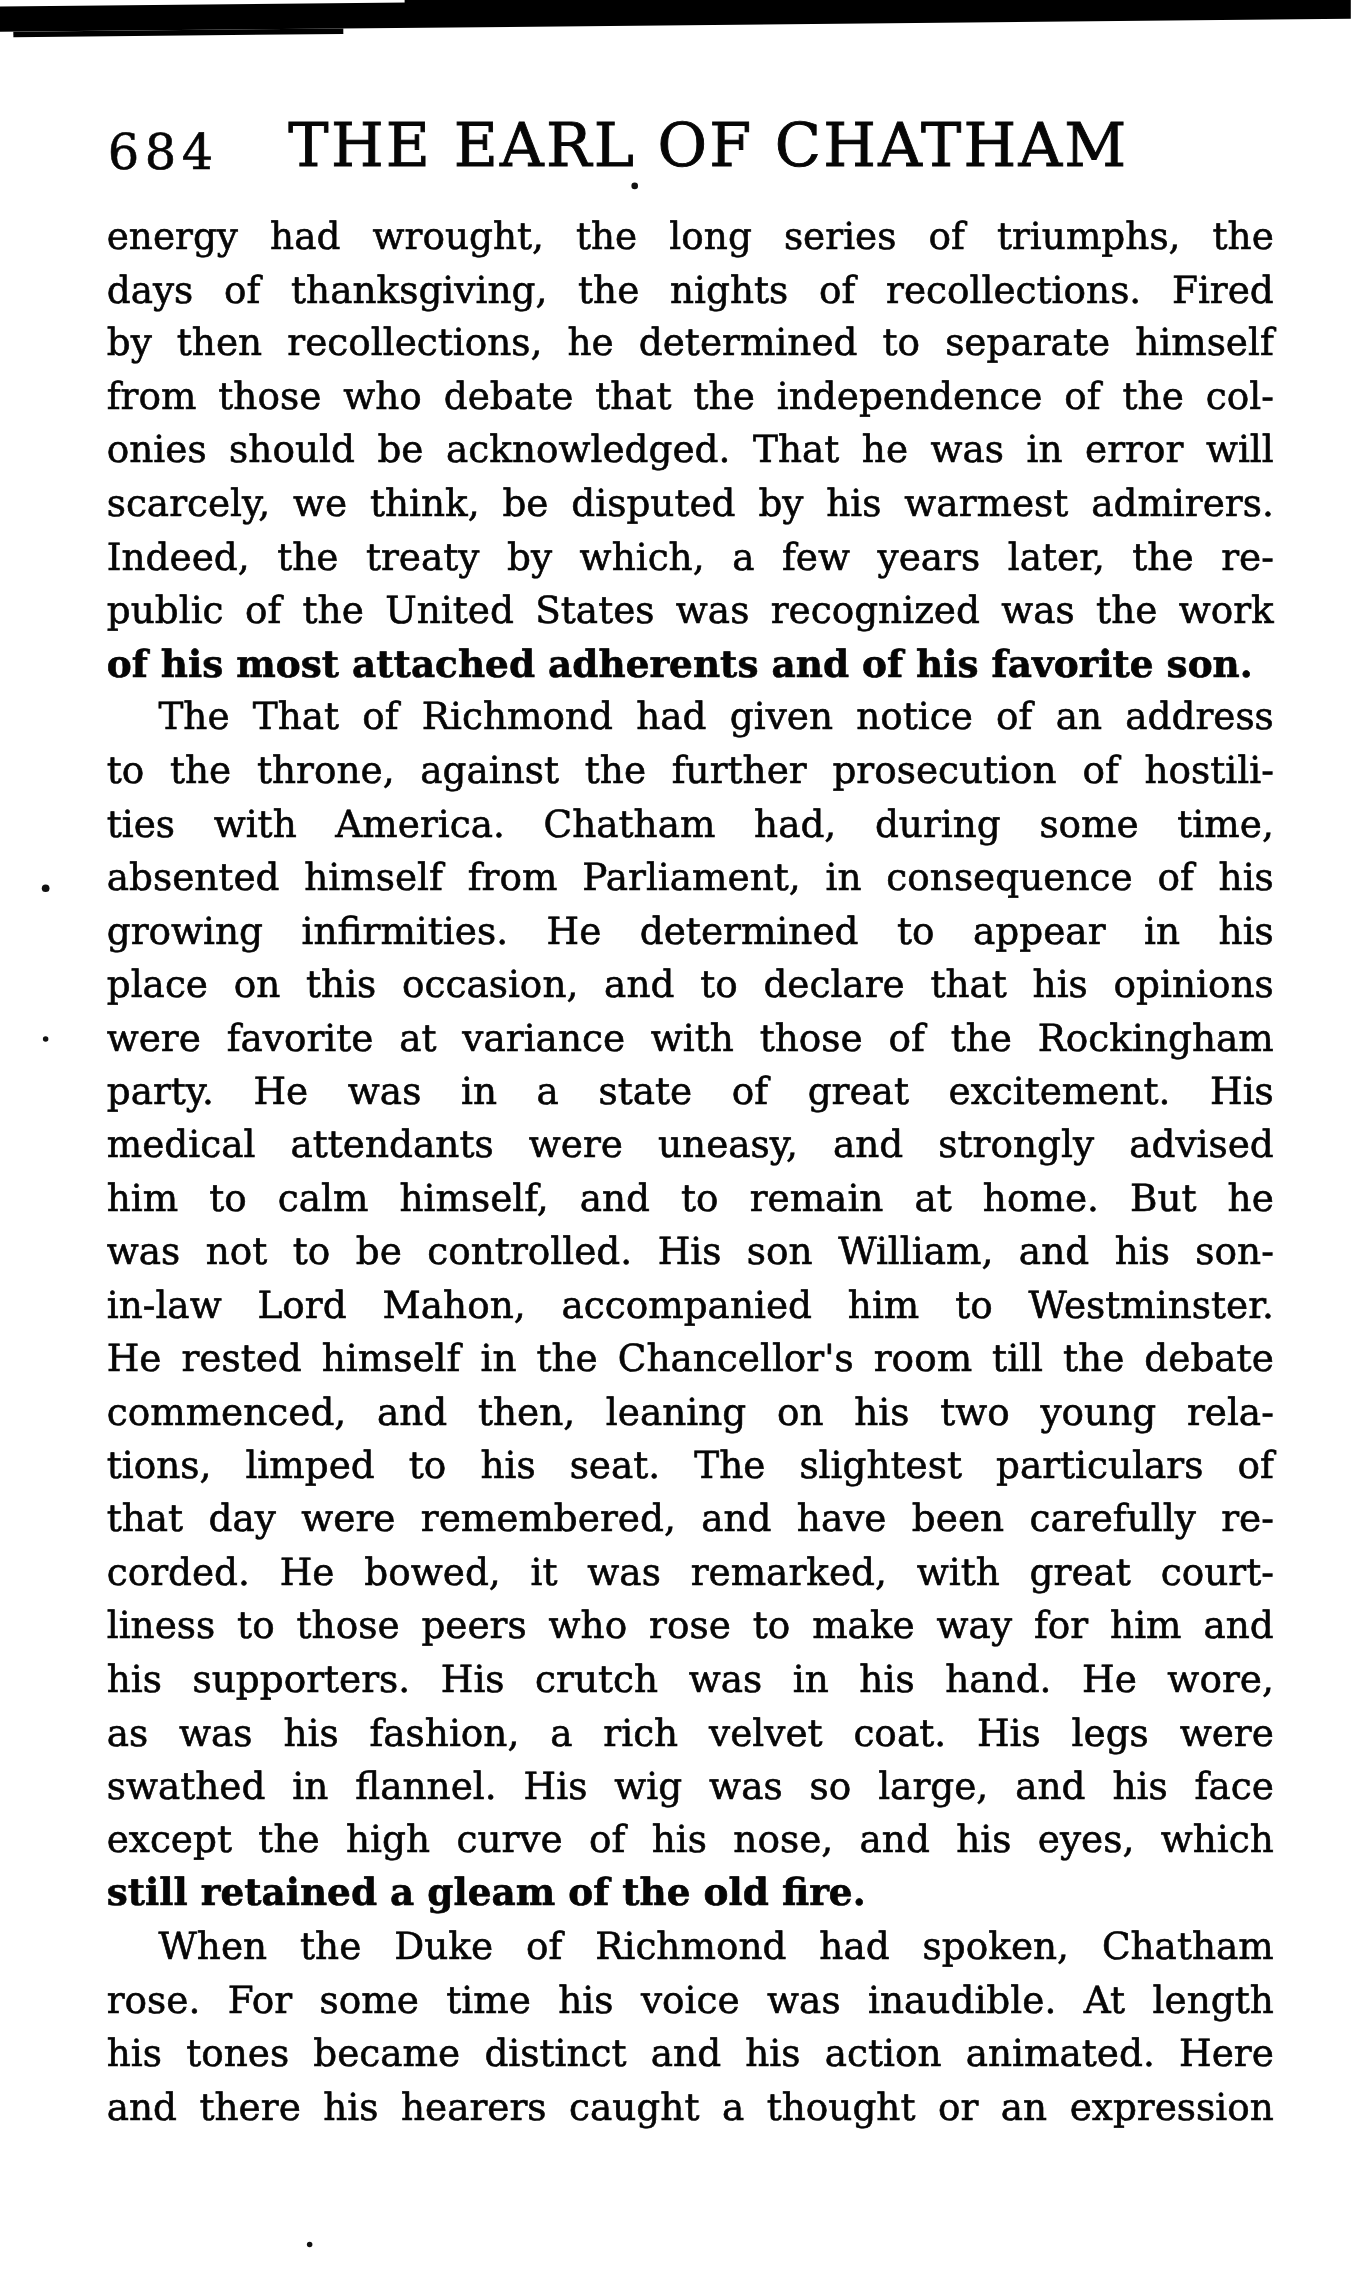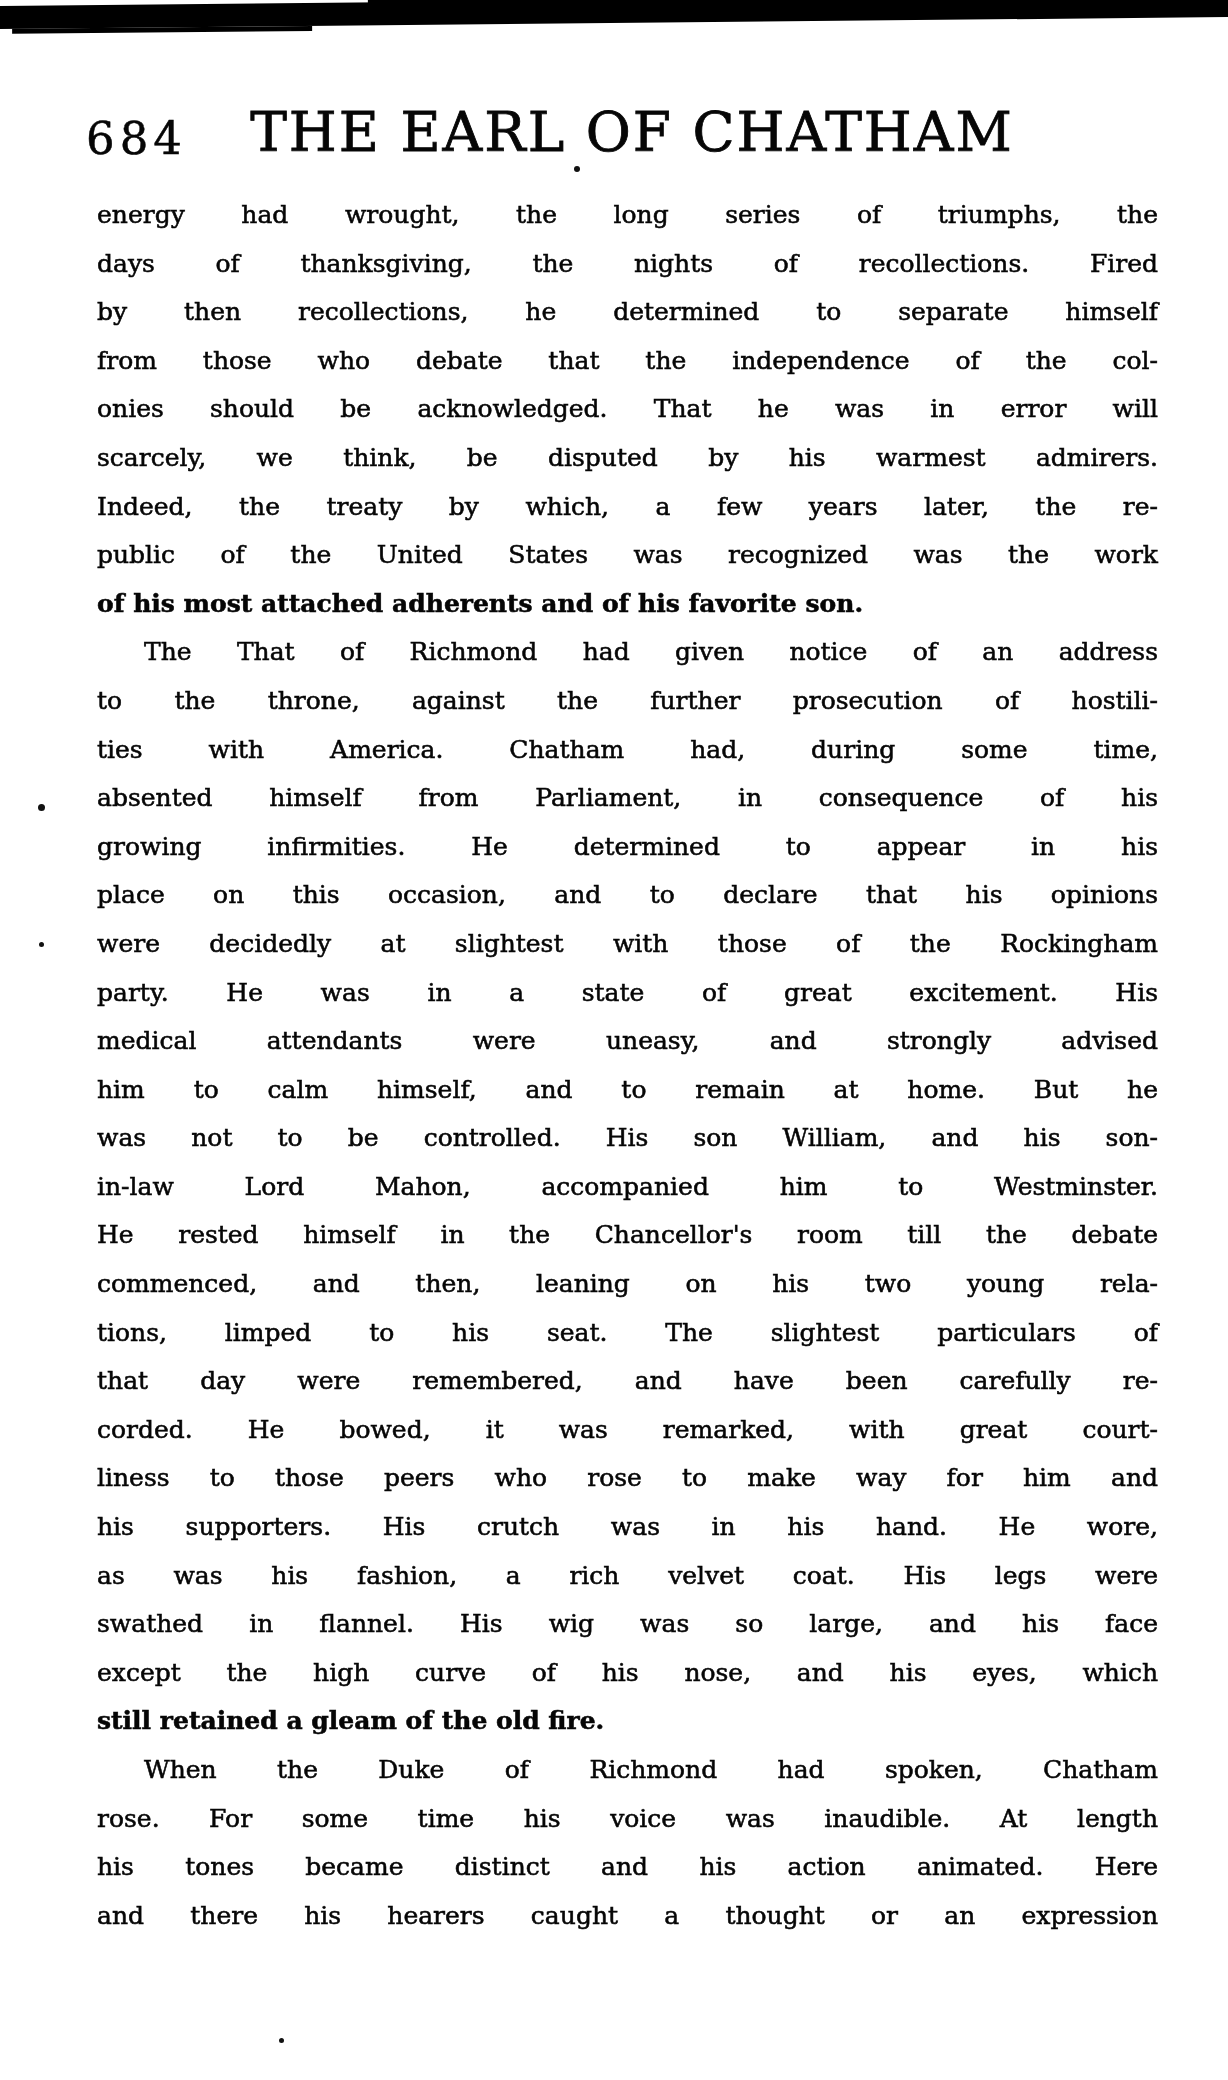--- a/index.html
+++ b/index.html
@@ -39,21 +39,21 @@
     top: 100%;
     left: 24px;
     width: 300px;
     height: 5px;
     background: #000;
   }
 
   .page-header {
     position: absolute;
     top: 98px;
-    left: 0;
+    left: 12px;
     width: 1064px;
     height: 70px;
   }
   .page-number {
     position: absolute;
     left: 86px;
     top: 14px;
     font-size: 45px;
     letter-spacing: 5px;
     -webkit-text-stroke: 0.5px #060606;
@@ -77,21 +77,21 @@
     position: absolute;
     top: 191px;
     left: 97px;
     width: 1061px;
   }
   .para { margin: 0; padding: 0; }
   .line {
     display: block;
     height: 48.6px;
     line-height: 48.6px;
-    font-size: 25px;
+    font-size: 34px;
     text-align: justify;
     text-align-last: justify;
     white-space: normal;
     -webkit-text-stroke: 0.55px #060606;
   }
   .line.indent { padding-left: 47px; }
   .line.last-left { text-align-last: left; font-weight: bold; }
 
   
   .speck {
@@ -126,21 +126,21 @@
       <div class="line">public of the United States was recognized was the work</div>
       <div class="line last-left">of his most attached adherents and of his favorite son.</div>
     </div>
     <div class="para">
       <div class="line indent">The That of Richmond had given notice of an address</div>
       <div class="line">to the throne, against the further prosecution of hostili-</div>
       <div class="line">ties with America.  Chatham had, during some time,</div>
       <div class="line">absented himself from Parliament, in consequence of his</div>
       <div class="line">growing infirmities.  He determined to appear in his</div>
       <div class="line">place on this occasion, and to declare that his opinions</div>
-      <div class="line">were decidedly at slightest with those of the Rockingham</div>
+      <div class="line">were favorite at variance with those of the Rockingham</div>
       <div class="line">party.  He was in a state of great excitement.  His</div>
       <div class="line">medical attendants were uneasy, and strongly advised</div>
       <div class="line">him to calm himself, and to remain at home.  But he</div>
       <div class="line">was not to be controlled.  His son William, and his son-</div>
       <div class="line">in-law Lord Mahon, accompanied him to Westminster.</div>
       <div class="line">He rested himself in the Chancellor's room till the debate</div>
       <div class="line">commenced, and then, leaning on his two young rela-</div>
       <div class="line">tions, limped to his seat.  The slightest particulars of</div>
       <div class="line">that day were remembered, and have been carefully re-</div>
       <div class="line">corded.  He bowed, it was remarked, with great court-</div>

